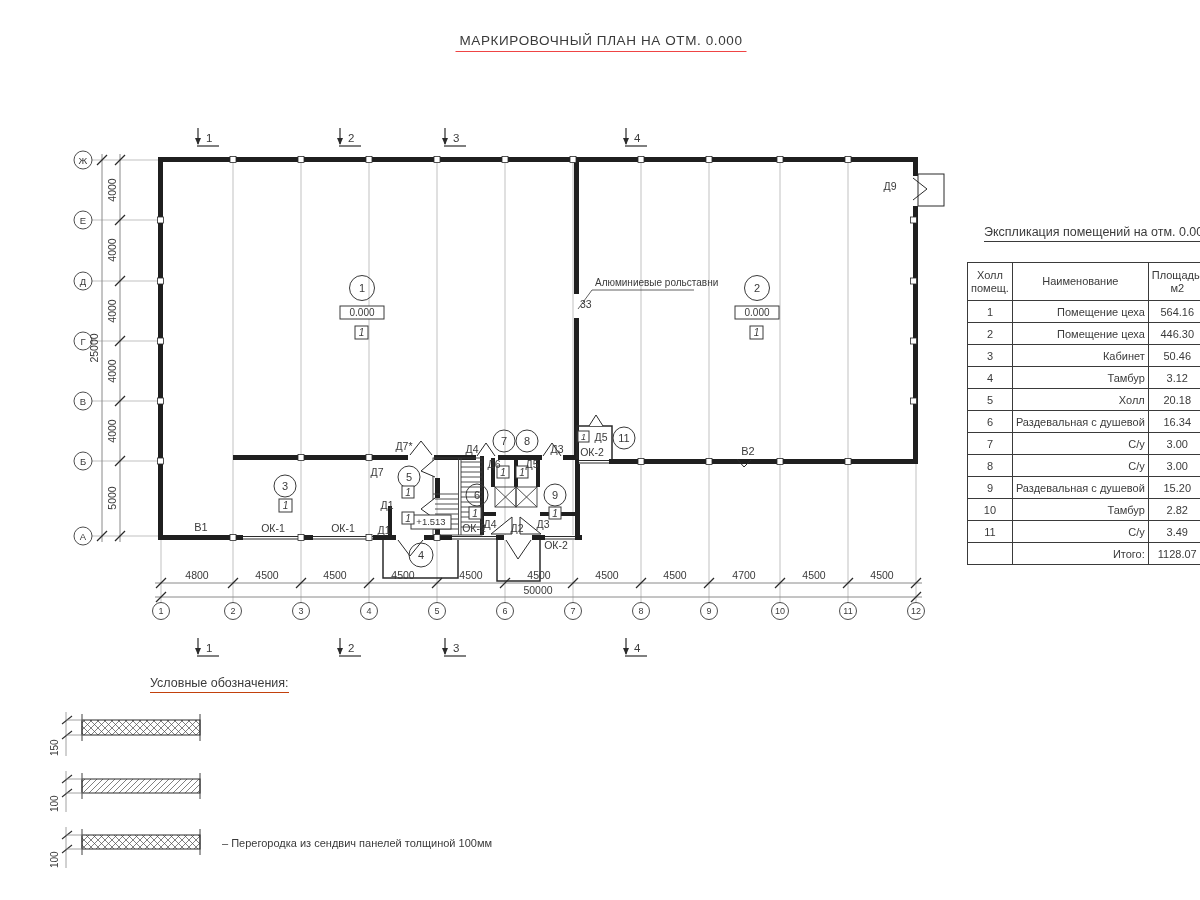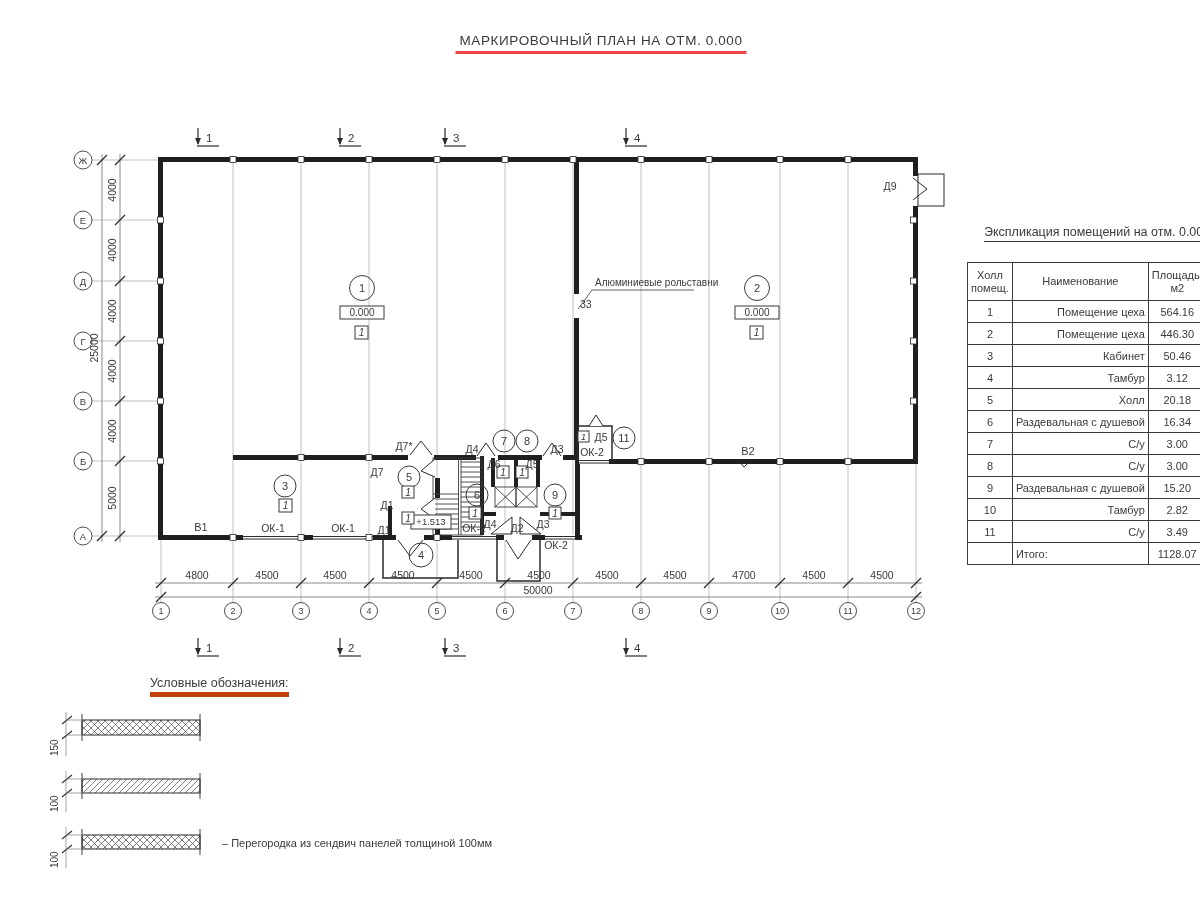--- a/index.html
+++ b/index.html
@@ -1,37 +1,37 @@
 <!DOCTYPE html>
 <html><head>
 <meta charset="utf-8">
 <style>
   html,body{margin:0;padding:0;width:1200px;height:900px;overflow:hidden;background:#fff;
     font-family:"Liberation Sans", sans-serif;color:#333;}
   .sheet{position:relative;width:1200px;height:900px;background:#fff;}
   .abs{position:absolute;}
   .title{left:50%;top:33px;transform:translateX(1px) translateX(-50%);font-size:13.5px;letter-spacing:.6px;
-    color:#3a3a3a;border-bottom:3px solid #ef4444;padding:0 4px 3px 4px;white-space:nowrap;}
+    color:#3a3a3a;border-bottom:1px solid #ef4444;padding:0 4px 3px 4px;white-space:nowrap;}
   svg text{font-family:"Liberation Sans", sans-serif;fill:#3a3a3a;}
   
   .spec-heading{left:984px;top:225px;font-size:12.5px;color:#3a3a3a;border-bottom:1px solid #3a3a3a;
     padding-bottom:2px;white-space:nowrap;}
   table.spec{left:967px;top:262px;position:absolute;border-collapse:collapse;table-layout:fixed;
     background:#fff;font-size:11px;color:#3a3a3a;}
   table.spec td,table.spec th{border:1px solid #3a3a3a;font-weight:normal;padding:0 3px;overflow:hidden;
     white-space:nowrap;}
   table.spec{border:1.5px solid #2a2a2a;}
   table.spec th{height:37px;text-align:center;line-height:13px;}
   table.spec td{height:21px;}
   td.c-num{text-align:center;}
   td.c-name{text-align:right;padding-left:7px;}
   td.c-area{text-align:center;}
-  td.total-label{padding-right:7px;}
+  td.total-label{text-align:right;padding-right:7px;}
   
-  .legend-heading{left:150px;top:676px;font-size:12.5px;color:#3a3a3a;border-bottom:5px solid #c2410c;
+  .legend-heading{left:150px;top:676px;font-size:12.5px;color:#3a3a3a;border-bottom:1px solid #c2410c;
     padding-bottom:2px;white-space:nowrap;}
   .legend-text{font-size:11px;line-height:14.5px;color:#3a3a3a;white-space:nowrap;}
 </style>
 </head>
 <body>
 
 <div class="sheet">
 
   <div class="abs title">МАРКИРОВОЧНЫЙ ПЛАН НА ОТМ. 0.000</div>
 

